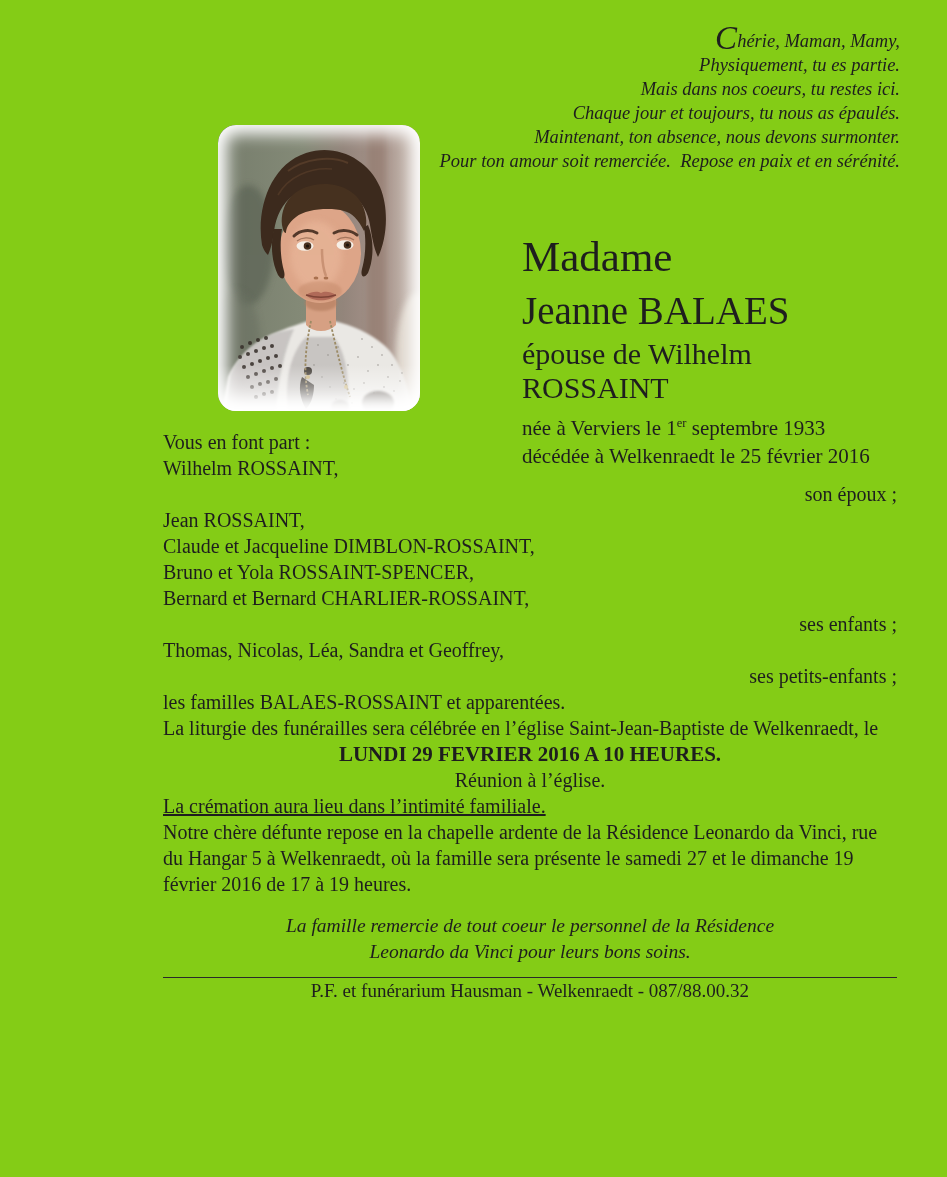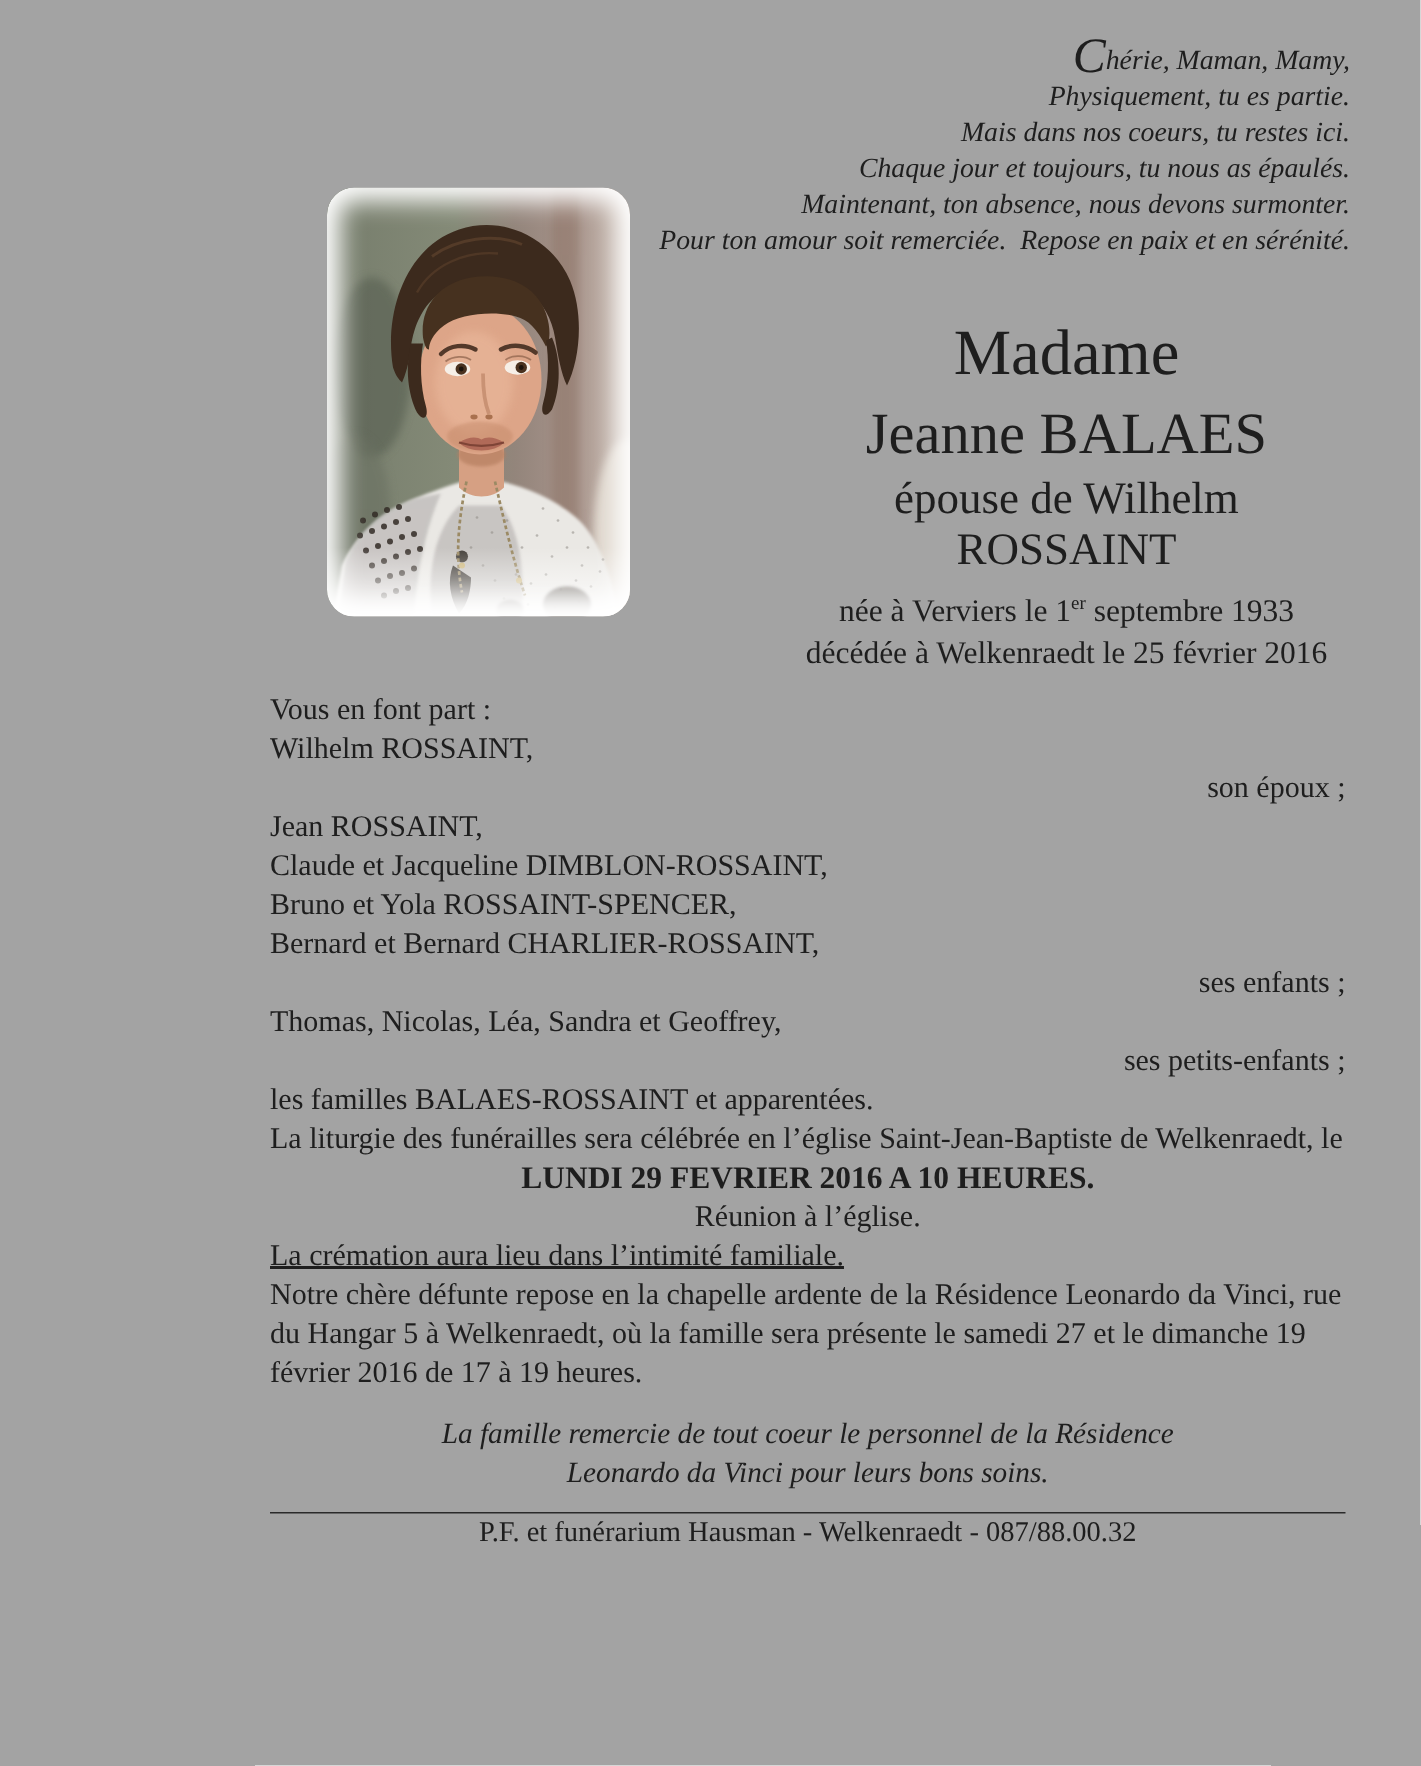--- a/index.html
+++ b/index.html
@@ -1,21 +1,21 @@
 <!DOCTYPE html>
 <html><head>
 <meta charset="utf-8">
 <style>
   * { box-sizing: border-box; }
   html, body { margin: 0; padding: 0; background: #ffffff; }
   .page {
     position: relative;
     width: 947px;
     height: 1177px;
-    background: #a3a3a3;
+    background: #84cc16;
     font-family: "Liberation Serif", "DejaVu Serif", serif;
     color: #1e1e1e;
     overflow: hidden;
   }
 
   
   .poem {
     position: absolute;
     top: 26px;
     right: 47px;
@@ -48,38 +48,37 @@
     border-radius: 18px;
     box-shadow: inset 0 0 16px 9px #ffffff;
     pointer-events: none;
   }
 
   
   .name-block {
     position: absolute;
     left: 522px;
     width: 378px;
-    top: 212px;
-    text-align: center;
+    top: 233px;
+    text-align: left;
   }
   .name-block .title   { font-size: 43px; line-height: 48px; }
   .name-block .name    { font-size: 39px; line-height: 44px; margin-top: 8px; }
   .name-block .spouse  { font-size: 30px; line-height: 34px; margin-top: 4px; }
   .name-block .vitals  { margin-top: 4px; font-size: 21px; line-height: 28px; }
   .name-block sup      { font-size: 0.6em; }
 
   
   .content {
     position: absolute;
     left: 163px;
     right: 50px;
-    top: 460px;
+    top: 429px;
     font-size: 20px;
     line-height: 26px;
-    margin-left: 17px;
   }
   .content p { margin: 0; }
   .relation  { text-align: right; }
   .spouse-name { margin-top: 12px; }
   .families  { margin-top: 18px; }
   .liturgy   { margin-top: 8px; }
   .date-line {
     margin-top: 30px;
     text-align: center;
     font-weight: bold;

